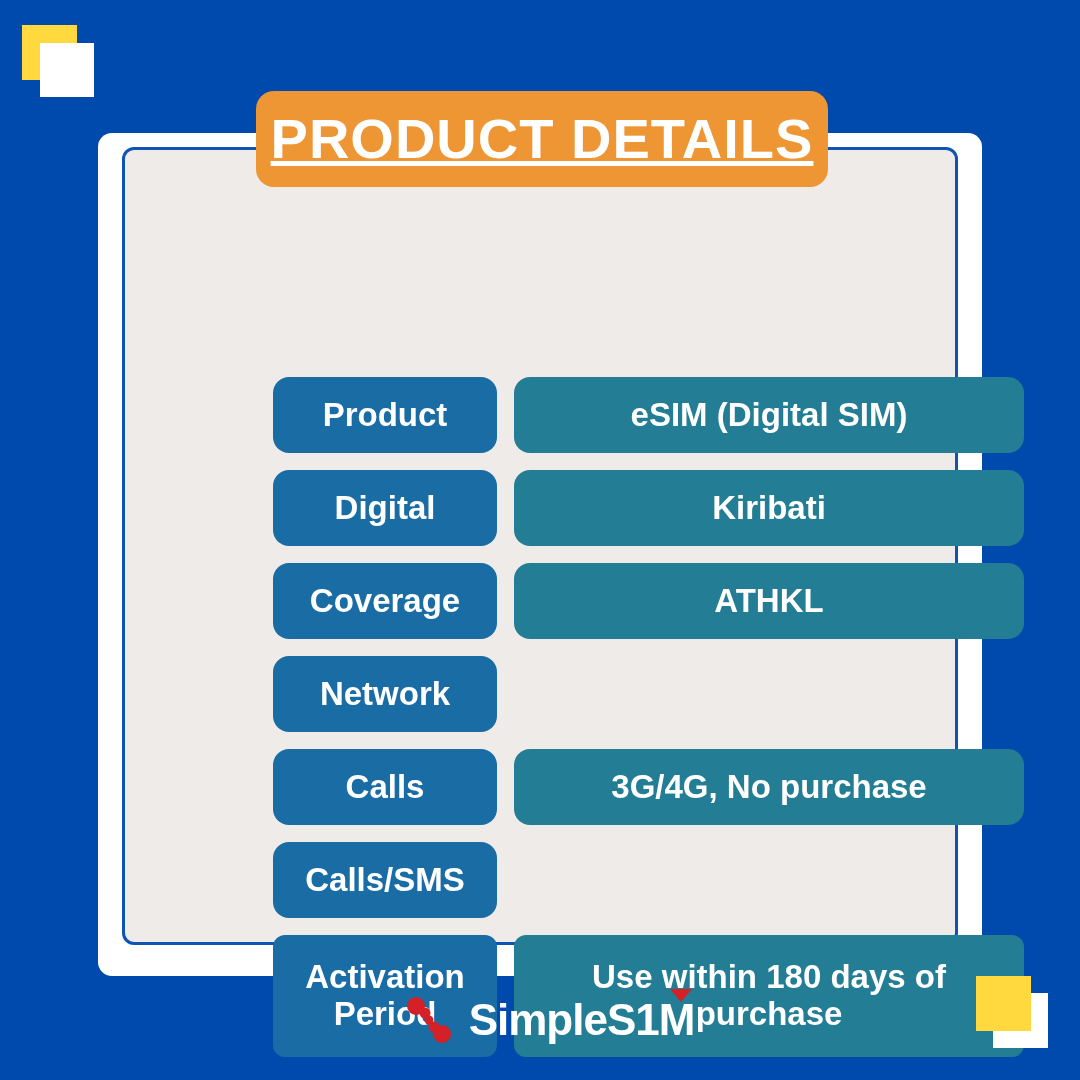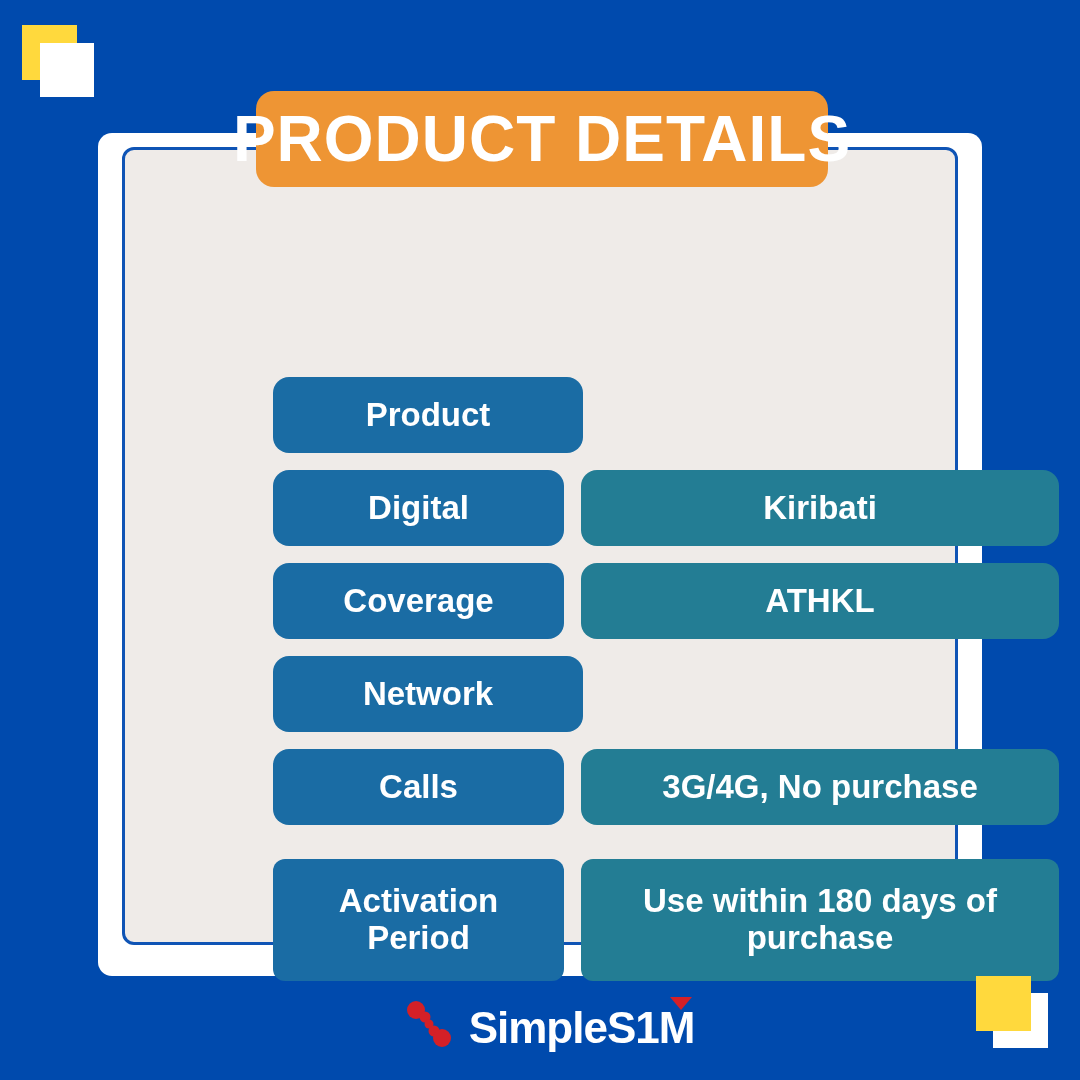--- a/index.html
+++ b/index.html
@@ -90,25 +90,26 @@
     background: #EE9534;
     border-radius: 18px;
     display: flex;
     align-items: center;
     justify-content: center;
     z-index: 5;
   }
   #title-badge .title-text {
     color: #FFFFFF;
     font-family: "Liberation Sans", sans-serif;
-    font-size: 64px;
+    font-size: 56px;
     font-weight: bold;
     letter-spacing: 1px;
     line-height: 1;
     white-space: nowrap;
+    text-decoration: underline;
   }
 
   
   #spec-rows {
     position: absolute;
     left: 148px;
     top: 227px;
     width: 786px;
   }
   .spec-row {
@@ -126,21 +127,21 @@
     align-items: center;
     justify-content: center;
     text-align: center;
     color: #FFFFFF;
     font-family: "Liberation Sans", sans-serif;
     font-weight: bold;
     line-height: 1.12;
     padding: 4px 10px;
   }
   .spec-label {
-    width: 310px;
+    width: 224px;
     min-height: 76px;
     background: #1A6CA4;
     border-radius: 16px;
     font-size: 33px;
   }
   .spec-value {
     width: 510px;
     min-height: 76px;
     background: #237D94;
     border-radius: 16px;
@@ -153,21 +154,21 @@
   }
 
   
   #brand-logo {
     position: absolute;
     left: 0;
     right: 0;
     top: 990px;
     height: 60px;
     display: flex;
-    align-items: flex-end;
+    align-items: center;
     justify-content: center;
     gap: 14px;
     padding-left: 17px;
   }
   #brand-logo .logo-mark {
     width: 52px;
     height: 52px;
     flex: none;
   }
   #brand-logo .logo-word {
@@ -197,20 +198,21 @@
   <div class="deco-square sq-yellow"></div>
   <div class="deco-square sq-white"></div>
 </div>
 
 <div id="details-card">
   <div id="details-panel">
     <div id="spec-rows">
 
       <div class="spec-row">
         <div class="spec-label">Product</div>
+        <div class="spec-value">eSIM (Digital SIM)</div>
       </div>
 
       <div class="spec-row">
         <div class="spec-label">Digital</div>
         <div class="spec-value">Kiribati</div>
       </div>
 
       <div class="spec-row">
         <div class="spec-label">Coverage</div>
         <div class="spec-value">ATHKL</div>
@@ -219,20 +221,21 @@
       <div class="spec-row">
         <div class="spec-label">Network</div>
       </div>
 
       <div class="spec-row">
         <div class="spec-label">Calls</div>
         <div class="spec-value">3G/4G, No purchase</div>
       </div>
 
       <div class="spec-row">
+        <div class="spec-label">Calls/SMS</div>
       </div>
 
       <div class="spec-row tall">
         <div class="spec-label">Activation Period</div>
         <div class="spec-value">Use within 180 days of purchase</div>
       </div>
 
     </div>
   </div>
 </div>

